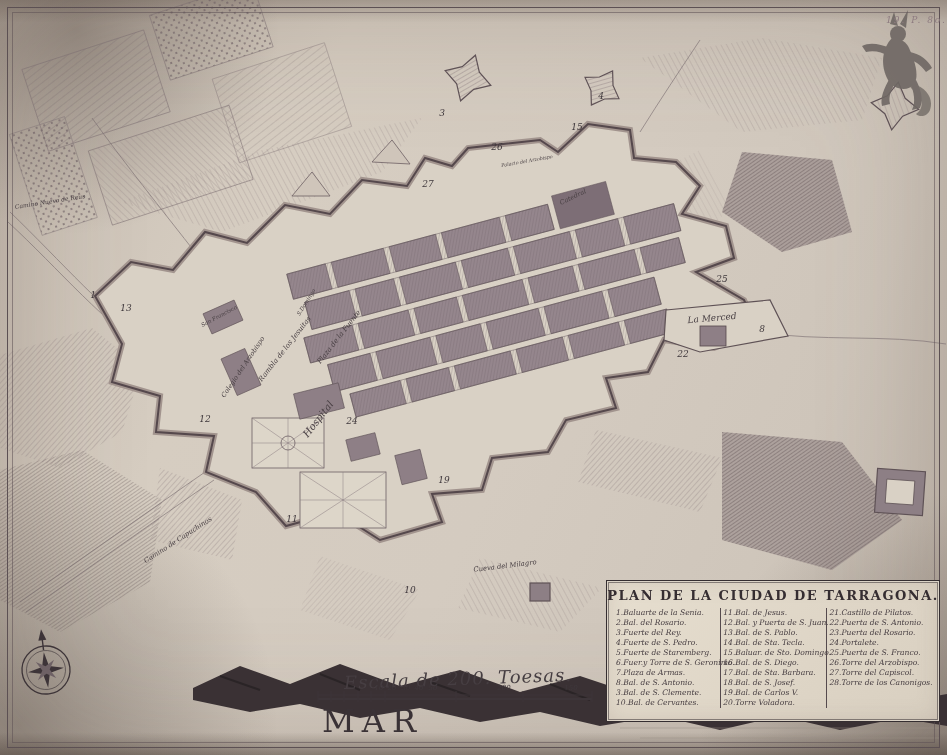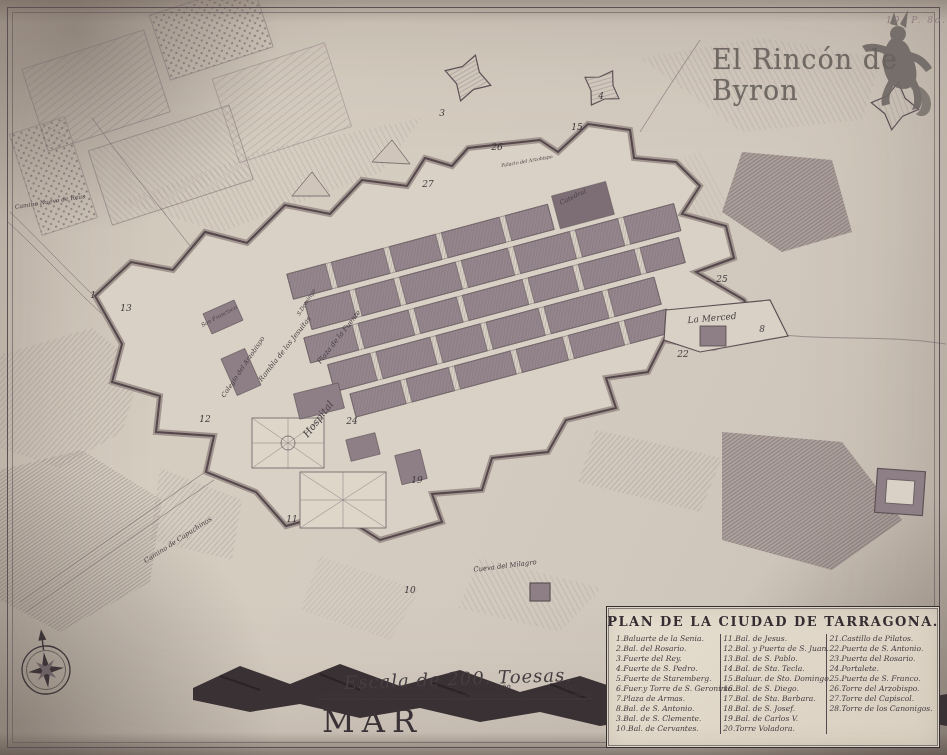--- a/index.html
+++ b/index.html
@@ -13,21 +13,21 @@
       linear-gradient(115deg,#c7bdb2 0%,#d6cdc1 28%,#d4cbc0 55%,#cfc6bb 78%,#c3b9ae 100%);
     box-shadow:inset 0 0 140px rgba(92,76,66,.30);}
   .frame-outer{position:absolute;inset:7px;border:1.3px solid #5c5053;pointer-events:none;}
   .frame-inner{position:absolute;inset:12px;border:.6px solid rgba(92,80,83,.55);pointer-events:none;}
   svg.art{position:absolute;left:0;top:0;}
   .map-label{position:absolute;font-style:italic;color:#494044;white-space:nowrap;transform-origin:50% 50%;}
   .marker{position:absolute;font-style:italic;color:#3e373b;font-size:9px;transform:translate(-50%,-50%);}
   .watermark{position:absolute;left:712px;top:44px;font-size:27px;color:rgba(104,97,92,.88);
     letter-spacing:1px;text-shadow:0 0 1px rgba(104,97,92,.4);}
   .plate-mark{position:absolute;left:886px;top:15px;font-style:italic;font-size:9px;color:#8e7c80;letter-spacing:2px;}
-  .legend{position:absolute;left:606px;top:606px;width:334px;height:142px;box-sizing:border-box;
+  .legend{position:absolute;left:606px;top:580px;width:334px;height:142px;box-sizing:border-box;
     background:linear-gradient(135deg,#e6decf,#ded5c6 60%,#d8cfc0);
     border:1.4px solid #352e31;box-shadow:inset 0 0 0 1px rgba(230,222,208,.9), inset 0 0 0 2px rgba(60,52,55,.55), inset 0 0 22px rgba(120,102,92,.18);}
   .legend-title{margin-top:7px;text-align:center;font-size:13px;letter-spacing:1.5px;color:#352d31;font-weight:bold;}
   .legend-cols{display:flex;margin:5px 6px 0 7px;}
   .legend-col{width:33.3%;padding:0 2px;box-sizing:border-box;}
   .legend-col + .legend-col{border-left:.8px solid #554a4d;}
   .legend-entry{font-style:italic;font-size:7.6px;line-height:1.32;color:#463d41;white-space:nowrap;}
   .scale-caption{position:absolute;left:344px;top:668px;font-style:italic;font-size:18px;color:#463e42;
     transform:rotate(-2deg);letter-spacing:1px;}
   .scale-tick-label{position:absolute;top:684px;font-style:italic;font-size:7px;color:#3f383c;transform:translateX(-50%);margin-left:48px;}
@@ -228,21 +228,20 @@
       <path d="M42,34 C52,36 60,42 64,50 L58,54 C52,46 46,42 40,42 Z"></path>
       <path d="M22,60 C16,70 12,80 14,88 L22,86 C20,78 24,70 28,64 Z"></path>
       <path d="M42,64 C46,74 48,84 44,92 L52,90 C56,80 52,70 48,62 Z"></path>
       <path d="M46,66 C58,70 66,80 62,92 C60,98 52,100 48,96 C54,92 56,84 50,78 C46,72 42,70 42,68 Z" opacity="0.85"></path>
     </g>
   </svg>
 
   <div class="frame-outer"></div>
   <div class="frame-inner"></div>
 
-  <div class="watermark">El Rincón de Byron</div>
   <div class="plate-mark">19. P. 8o.</div>
 
   <div id="labels-layer">
       <div class="map-label" style="left: 712px; top: 318px; font-size: 9px; transform: translate(-50%, -50%) rotate(-5deg);">La Merced</div>
       <div class="map-label" style="left: 318px; top: 419px; font-size: 10px; transform: translate(-50%, -50%) rotate(-52deg);">Hospital</div>
       <div class="map-label" style="left: 243px; top: 367px; font-size: 6.5px; transform: translate(-50%, -50%) rotate(-56deg);">Colegio del Arzobispo</div>
       <div class="map-label" style="left: 285px; top: 349px; font-size: 7px; transform: translate(-50%, -50%) rotate(-52deg);">Rambla de los Jesuitas</div>
       <div class="map-label" style="left: 339px; top: 337px; font-size: 7px; transform: translate(-50%, -50%) rotate(-52deg);">Plaza de la Fuente</div>
       <div class="map-label" style="left: 306px; top: 302px; font-size: 5.5px; transform: translate(-50%, -50%) rotate(-58deg);">S.Domingo</div>
       <div class="map-label" style="left: 219px; top: 316px; font-size: 5.5px; transform: translate(-50%, -50%) rotate(-28deg);">San Francisco</div>
@@ -258,21 +257,21 @@
       <div class="marker" style="left: 442px; top: 113px;">3</div>
       <div class="marker" style="left: 601px; top: 96px;">4</div>
       <div class="marker" style="left: 577px; top: 127px;">15</div>
       <div class="marker" style="left: 497px; top: 147px;">26</div>
       <div class="marker" style="left: 428px; top: 184px;">27</div>
       <div class="marker" style="left: 722px; top: 279px;">25</div>
       <div class="marker" style="left: 683px; top: 331px; margin-top: 23px;">22</div>
       <div class="marker" style="left: 762px; top: 329px;">8</div>
       <div class="marker" style="left: 205px; top: 419px;">12</div>
       <div class="marker" style="left: 352px; top: 421px;">24</div>
-      <div class="marker" style="left: 417px; top: 480px;">19</div>
+      <div class="marker" style="left: 444px; top: 480px;">19</div>
       <div class="marker" style="left: 292px; top: 519px;">11</div>
       <div class="marker" style="left: 410px; top: 590px;">10</div>
     </div>
 
   <div class="scale-caption">Escala de 200. Toesas.</div>
   <div id="scale-ticks">
       <div class="scale-tick-label" style="left: 331px;">10</div>
       <div class="scale-tick-label" style="left: 344px;">20</div>
       <div class="scale-tick-label" style="left: 358px; text-align: center;">30</div>
       <div class="scale-tick-label" style="left: 371px;">40</div>

